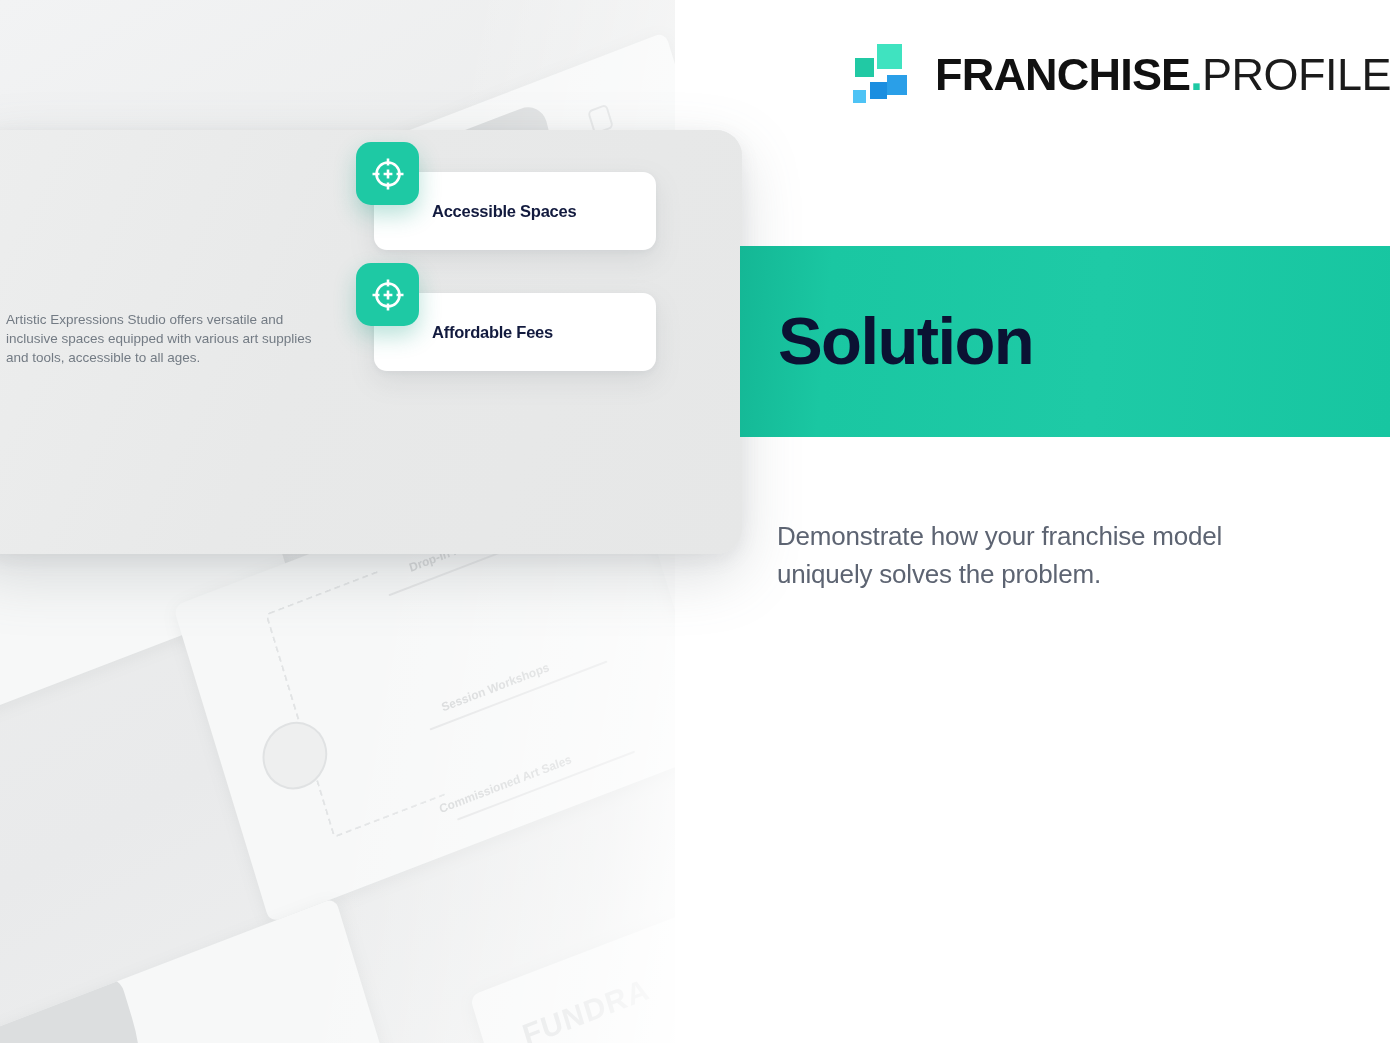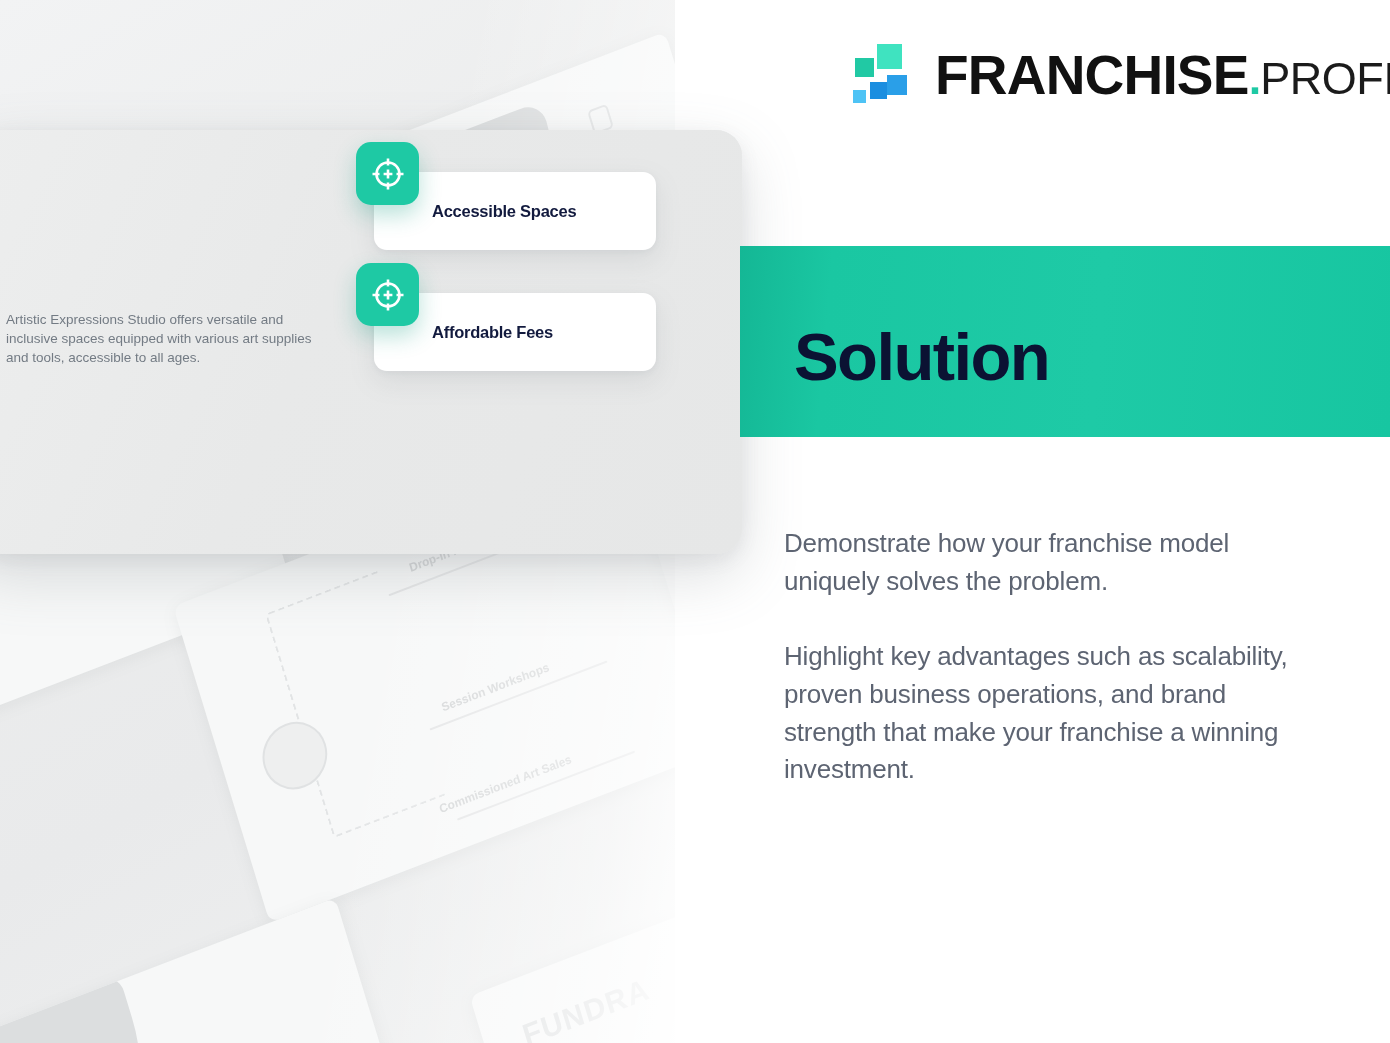--- a/index.html
+++ b/index.html
@@ -219,21 +219,21 @@
   #logo-mark span {
     position: absolute;
     display: block;
   }
   #logo-wordmark {
     display: flex;
     align-items: baseline;
     white-space: nowrap;
   }
   .wm-bold {
-    font-size: 55px;
+    font-size: 45px;
     font-weight: 800;
     color: #111111;
     letter-spacing: -0.8px;
   }
   .wm-dot {
     font-size: 45px;
     font-weight: 800;
     color: #1ec9a4;
     letter-spacing: -0.8px;
   }
@@ -250,36 +250,36 @@
     top: 246px;
     width: 650px;
     height: 191px;
     background: linear-gradient(95deg, #14b795 0%, #1ac7a2 14%, #1ecaa6 55%, #17c6a1 100%);
   }
   #section-title {
     position: absolute;
     left: 38px;
     top: 50%;
     transform: translateY(-52%);
-    margin: 16px;
+    margin: 0;
     font-size: 67px;
     line-height: 1;
     font-weight: 700;
     color: #0b1233;
     letter-spacing: -1.6px;
   }
 
   #body-copy {
     position: absolute;
     left: 777px;
     top: 518px;
     width: 540px;
   }
   #body-copy p {
-    margin: 7px;
+    margin: 0;
     font-size: 26px;
     line-height: 1.45;
     color: #5d6472;
     font-weight: 400;
     letter-spacing: -0.2px;
   }
   #body-copy p + p { margin-top: 38px; }
 </style>
 </head>
 <body>
@@ -392,16 +392,15 @@
       <span class="wm-light">PROFILES</span>
     </div>
   </div>
 
   <div id="title-band">
     <h1 id="section-title">Solution</h1>
   </div>
 
   <div id="body-copy">
     <p>Demonstrate how your franchise model uniquely solves the problem.</p>
-    <p>Highlight key advantages such as scalability, proven business operations, and brand strength that make your franchise a winning investment.</p>
   </div>
 
 </div>
 
 </body></html>

